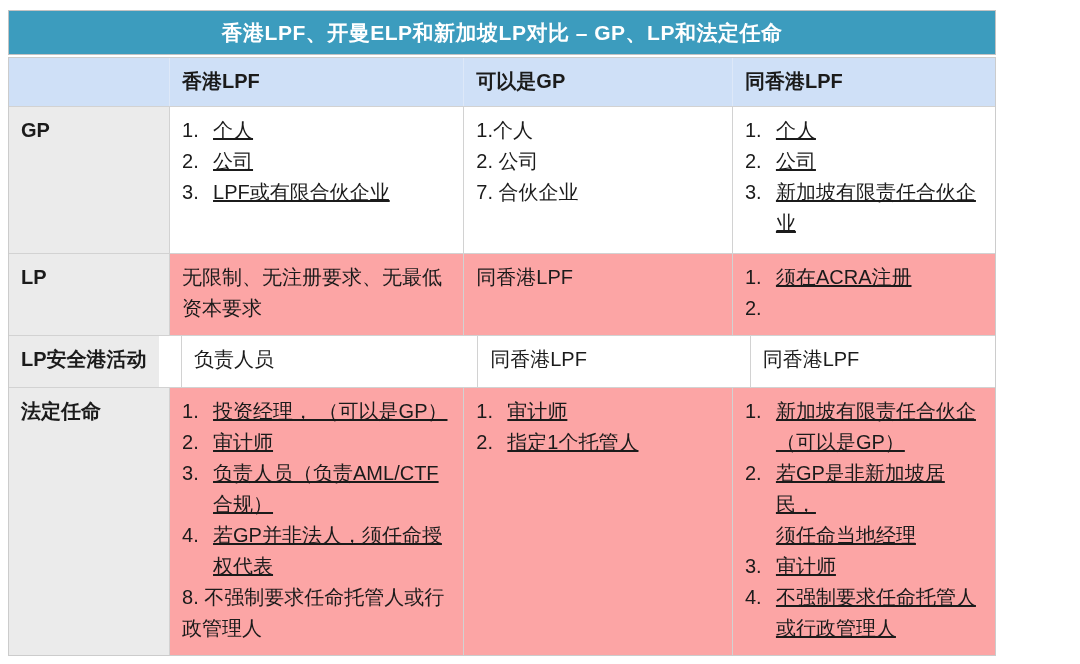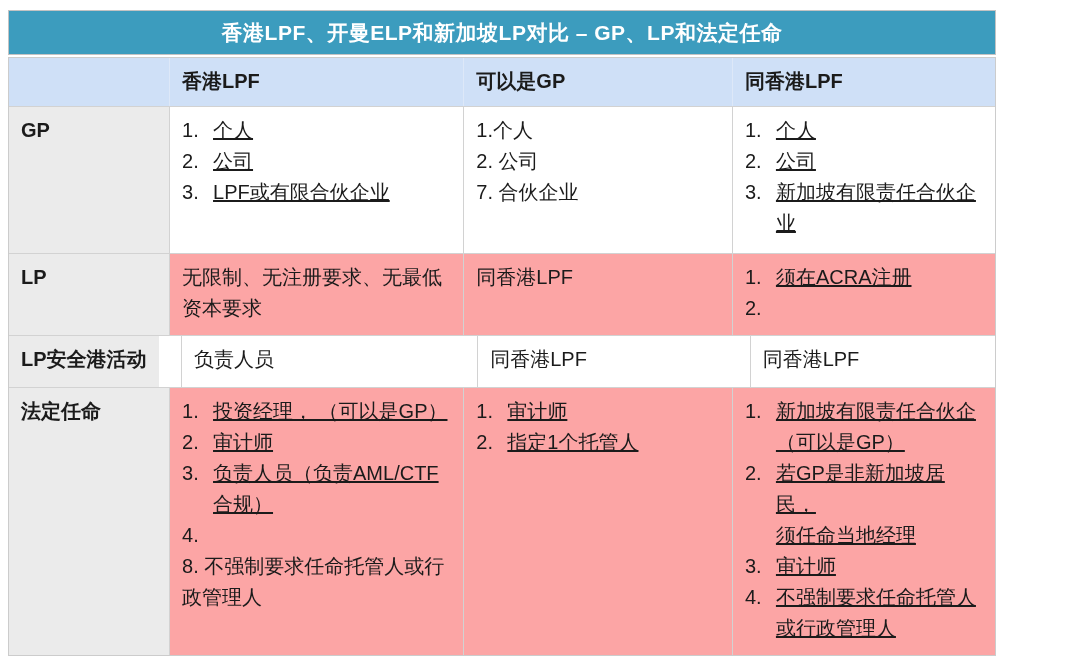--- a/index.html
+++ b/index.html
@@ -154,20 +154,22 @@
               <span class="m">2.</span>
               <span class="t">审计师</span>
             </div>
             <div class="item">
               <span class="m">3.</span>
               <span class="t">负责人员（负责AML/CTF
 合规）</span>
             </div>
             <div class="item">
               <span class="m">4.</span>
+              <span class="t">若GP并非法人，须任命授
+权代表</span>
             </div>
             <div class="line">8. 不强制要求任命托管人或行
 政管理人</div>
           </div>
           <div class="cell">
             <div class="item">
               <span class="m">1.</span>
               <span class="t">审计师</span>
             </div>
             <div class="item">

